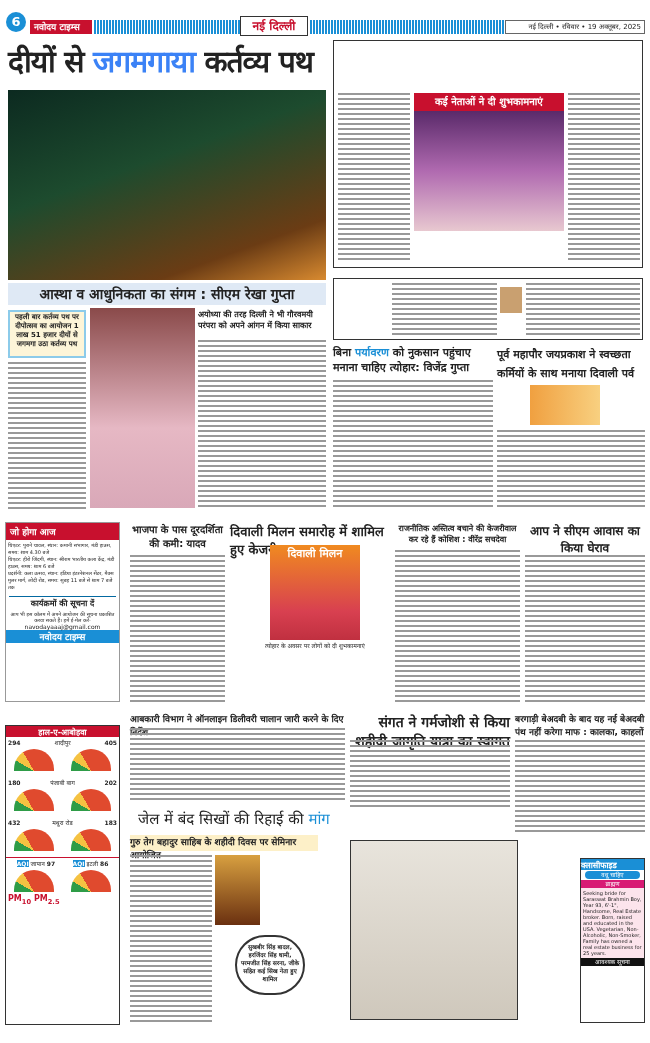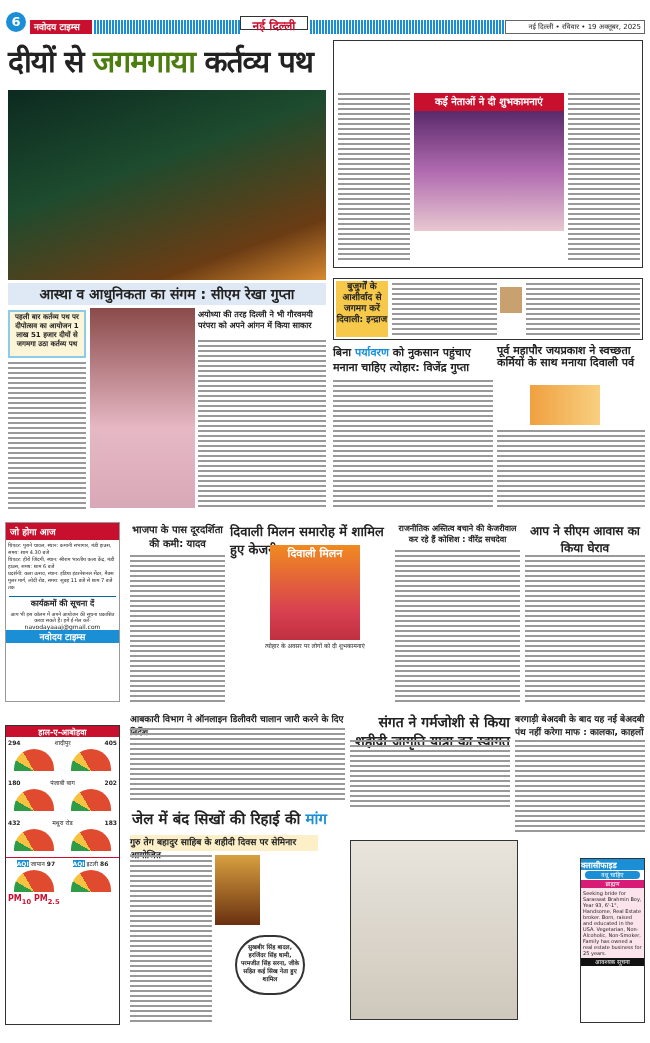--- a/index.html
+++ b/index.html
@@ -2,24 +2,24 @@
 <html><head>
 <meta charset="utf-8">
 <style>
 *{box-sizing:border-box;margin:0;padding:0}
 body{width:650px;height:1043px;background:#fff;font-family:"DejaVu Sans",sans-serif;color:#222;position:relative;overflow:hidden}
 .abs{position:absolute}
 .mast{top:6px;left:0;width:650px;height:30px}
 .pgnum{left:6px;top:6px;width:20px;height:20px;border-radius:50%;background:#1a8fd6;color:#fff;font-size:13px;font-weight:bold;text-align:center;line-height:20px}
 .logo{left:30px;top:14px;width:62px;height:14px;background:#c8102e;color:#fff;font-size:9px;font-weight:bold;padding-left:4px;line-height:14px}
 .stripes{top:14px;height:14px;background:repeating-linear-gradient(90deg,#1a8fd6 0 2px,#fff 2px 3px)}
-.city{left:240px;top:10px;width:68px;height:14px;border:1px solid #333;background:#fff;color:#c8102e;font-weight:bold;font-size:12px;text-align:center;line-height:18px}
+.city{left:240px;top:10px;width:68px;height:20px;border:1px solid #333;background:#fff;color:#c8102e;font-weight:bold;font-size:12px;text-align:center;line-height:18px}
 .dateline{left:505px;top:14px;width:140px;height:14px;border:1px solid #666;font-size:7px;line-height:12px;text-align:right;padding-right:3px;background:#fff}
 .h1{left:8px;top:44px;width:320px;font-size:30px;font-weight:bold;line-height:36px;letter-spacing:-1px}
-.h1 .blue{color:#4d7c0f}
+.h1 .blue{color:#3b82f6}
 .box{border:1px solid #333}
 .photo{background:linear-gradient(160deg,#0c2a20,#1d4b2e 40%,#6b3c14 80%,#d88a30)}
 .txt{font-size:5px;line-height:7px;color:#555;overflow:hidden}
 .txt::before{content:"";display:block;height:100%;background:repeating-linear-gradient(180deg,#999 0 2px,transparent 2px 5px)}
 .gauge{width:40px;height:22px;border-radius:40px 40px 0 0;background:conic-gradient(from 270deg at 50% 100%,#2e9c47 0 30deg,#f5c242 30deg 60deg,#e04a2e 60deg 180deg,transparent 180deg)}
 </style>
 </head>
 <body>
 
 <div class="abs mast">
@@ -41,29 +41,28 @@
 <div class="abs txt" style="left:198px;top:340px;width:128px;height:170px"></div>
 
 <div class="abs box" style="left:333px;top:40px;width:310px;height:228px">
   <div class="abs txt" style="left:4px;top:52px;width:72px;height:170px"></div>
   <div class="abs" style="left:80px;top:52px;width:150px;height:18px;background:#c8102e;color:#fff;font-size:10px;font-weight:bold;text-align:center;line-height:18px">कई नेताओं ने दी शुभकामनाएं</div>
   <div class="abs" style="left:80px;top:70px;width:150px;height:120px;background:linear-gradient(180deg,#5a2a6a,#b06ab0 50%,#e8c8d0)"></div>
   <div class="abs txt" style="left:234px;top:52px;width:72px;height:170px"></div>
 </div>
 
 <div class="abs box" style="left:333px;top:278px;width:310px;height:62px">
-  <div class="abs" style="left:2px;top:2px;width:52px;height:56px;background:#f6c94a;font-size:9px;font-weight:bold;text-align:center;line-height:11px">बुजुर्गों के आशीर्वाद से जगमग करें दिवाली: इन्द्राज</div>
   <div class="abs txt" style="left:58px;top:4px;width:105px;height:54px"></div>
   <div class="abs" style="left:166px;top:8px;width:22px;height:26px;background:#c9a070"></div>
   <div class="abs txt" style="left:192px;top:4px;width:114px;height:54px"></div>
 </div>
 
 <div class="abs" style="left:333px;top:345px;width:160px;font-size:11px;font-weight:bold;line-height:15px"><span>बिना</span> <span style="color:#1a8fd6">पर्यावरण</span> <span>को नुकसान पहुंचाए मनाना चाहिए त्योहार: विजेंद्र गुप्ता</span></div>
 <div class="abs txt" style="left:333px;top:380px;width:160px;height:130px"></div>
-<div class="abs" style="left:497px;top:345px;width:148px;font-size:11px;font-weight:bold;line-height:12px">पूर्व महापौर जयप्रकाश ने स्वच्छता कर्मियों के साथ मनाया दिवाली पर्व</div>
+<div class="abs" style="left:497px;top:345px;width:148px;font-size:11px;font-weight:bold;line-height:19px">पूर्व महापौर जयप्रकाश ने स्वच्छता कर्मियों के साथ मनाया दिवाली पर्व</div>
 <div class="abs" style="left:530px;top:385px;width:70px;height:40px;background:linear-gradient(90deg,#f0a040,#f8d080)"></div>
 <div class="abs txt" style="left:497px;top:430px;width:148px;height:80px"></div>
 
 <div class="abs" style="left:5px;top:522px;width:115px;height:180px;border:1px solid #999">
   <div style="background:#c8102e;color:#fff;font-size:9px;font-weight:bold;padding:2px 4px">जो होगा आज</div>
   <div style="font-size:5px;padding:2px;line-height:7px">
     <div>थिएटर: पुराने चावल, स्थान: कमानी सभागार, मंडी हाउस, समय: शाम 4.30 बजे</div>
     <div>थिएटर: हीरो जिंदगी, स्थान: श्रीराम भारतीय कला केंद्र, मंडी हाउस, समय: शाम 6 बजे</div>
     <div>प्रदर्शनी: कला उत्सव, स्थान: इंडिया इंटरनेशनल सेंटर, मैक्स मुलर मार्ग, लोदी रोड, समय: सुबह 11 बजे से शाम 7 बजे तक</div>
   </div>
@@ -123,21 +122,21 @@
   <div style="font-size:8px;color:#c8102e;font-weight:bold;padding:2px"><span>PM</span><sub>10</sub> <span>PM</span><sub>2.5</sub></div>
 </div>
 
 <div class="abs" style="left:130px;top:712px;width:215px;font-size:9px;font-weight:bold">आबकारी विभाग ने ऑनलाइन डिलीवरी चालान जारी करने के दिए निर्देश</div>
 <div class="abs txt" style="left:130px;top:728px;width:215px;height:75px"></div>
 <div class="abs" style="left:350px;top:712px;width:160px;font-size:14px;font-weight:bold;text-align:right">संगत ने गर्मजोशी से किया शहीदी जागृति यात्रा का स्वागत</div>
 <div class="abs txt" style="left:350px;top:740px;width:160px;height:70px"></div>
 <div class="abs" style="left:515px;top:712px;width:130px;font-size:9px;font-weight:bold;text-align:left">बरगाड़ी बेअदबी के बाद यह नई बेअदबी पंथ नहीं करेगा माफ : कालका, काहलों</div>
 <div class="abs txt" style="left:515px;top:740px;width:130px;height:95px"></div>
 
-<div class="abs" style="left:132px;top:808px;width:220px;font-size:15px;font-weight:bold"><span>जेल में बंद सिखों की रिहाई की</span> <span style="color:#1a8fd6">मांग</span></div>
+<div class="abs" style="left:138px;top:808px;width:220px;font-size:15px;font-weight:normal"><span>जेल में बंद सिखों की रिहाई की</span> <span style="color:#1a8fd6">मांग</span></div>
 <div class="abs" style="left:130px;top:835px;width:188px;height:16px;background:#fdf0c8;font-size:9px;font-weight:bold">गुरु तेग बहादुर साहिब के शहीदी दिवस पर सेमिनार आयोजित</div>
 <div class="abs" style="left:215px;top:855px;width:45px;height:70px;background:linear-gradient(180deg,#d8a040,#6a3010)"></div>
 <div class="abs txt" style="left:130px;top:855px;width:82px;height:170px"></div>
 <div class="abs" style="left:235px;top:935px;width:70px;height:60px;border:2px solid #333;border-radius:30px;background:#fff;font-size:6px;font-weight:bold;text-align:center;padding:6px 3px">सुखबीर सिंह बादल, हरजिंदर सिंह धामी, परमजीत सिंह सरना, जीके सहित कई सिख नेता हुए शामिल</div>
 <div class="abs box" style="left:350px;top:840px;width:168px;height:180px;background:linear-gradient(180deg,#e8e4dc,#cfc8bc)"></div>
 
 <div class="abs box" style="left:580px;top:858px;width:65px;height:165px;font-size:5px">
   <div style="background:#1a8fd6;color:#fff;font-size:8px;font-weight:bold;">क्लासीफाइड</div>
   <div style="background:#1a8fd6;color:#fff;font-size:6px;text-align:center;margin:1px 4px;border-radius:4px">वधू चाहिए</div>
   <div style="background:#d81b74;color:#fff;font-size:6px;text-align:center">ब्राह्मण</div>

